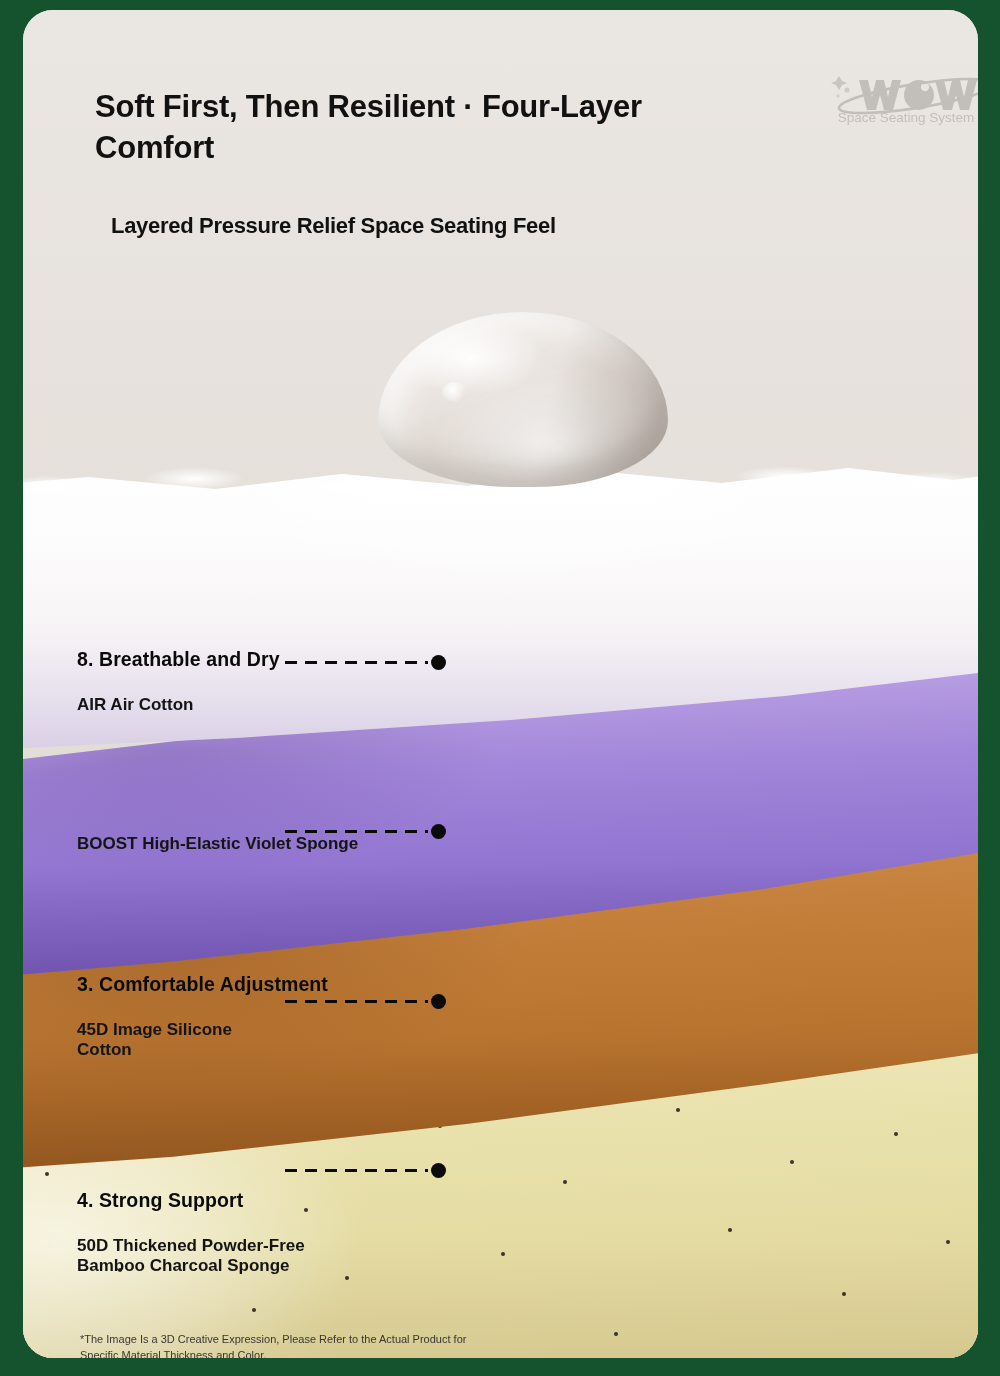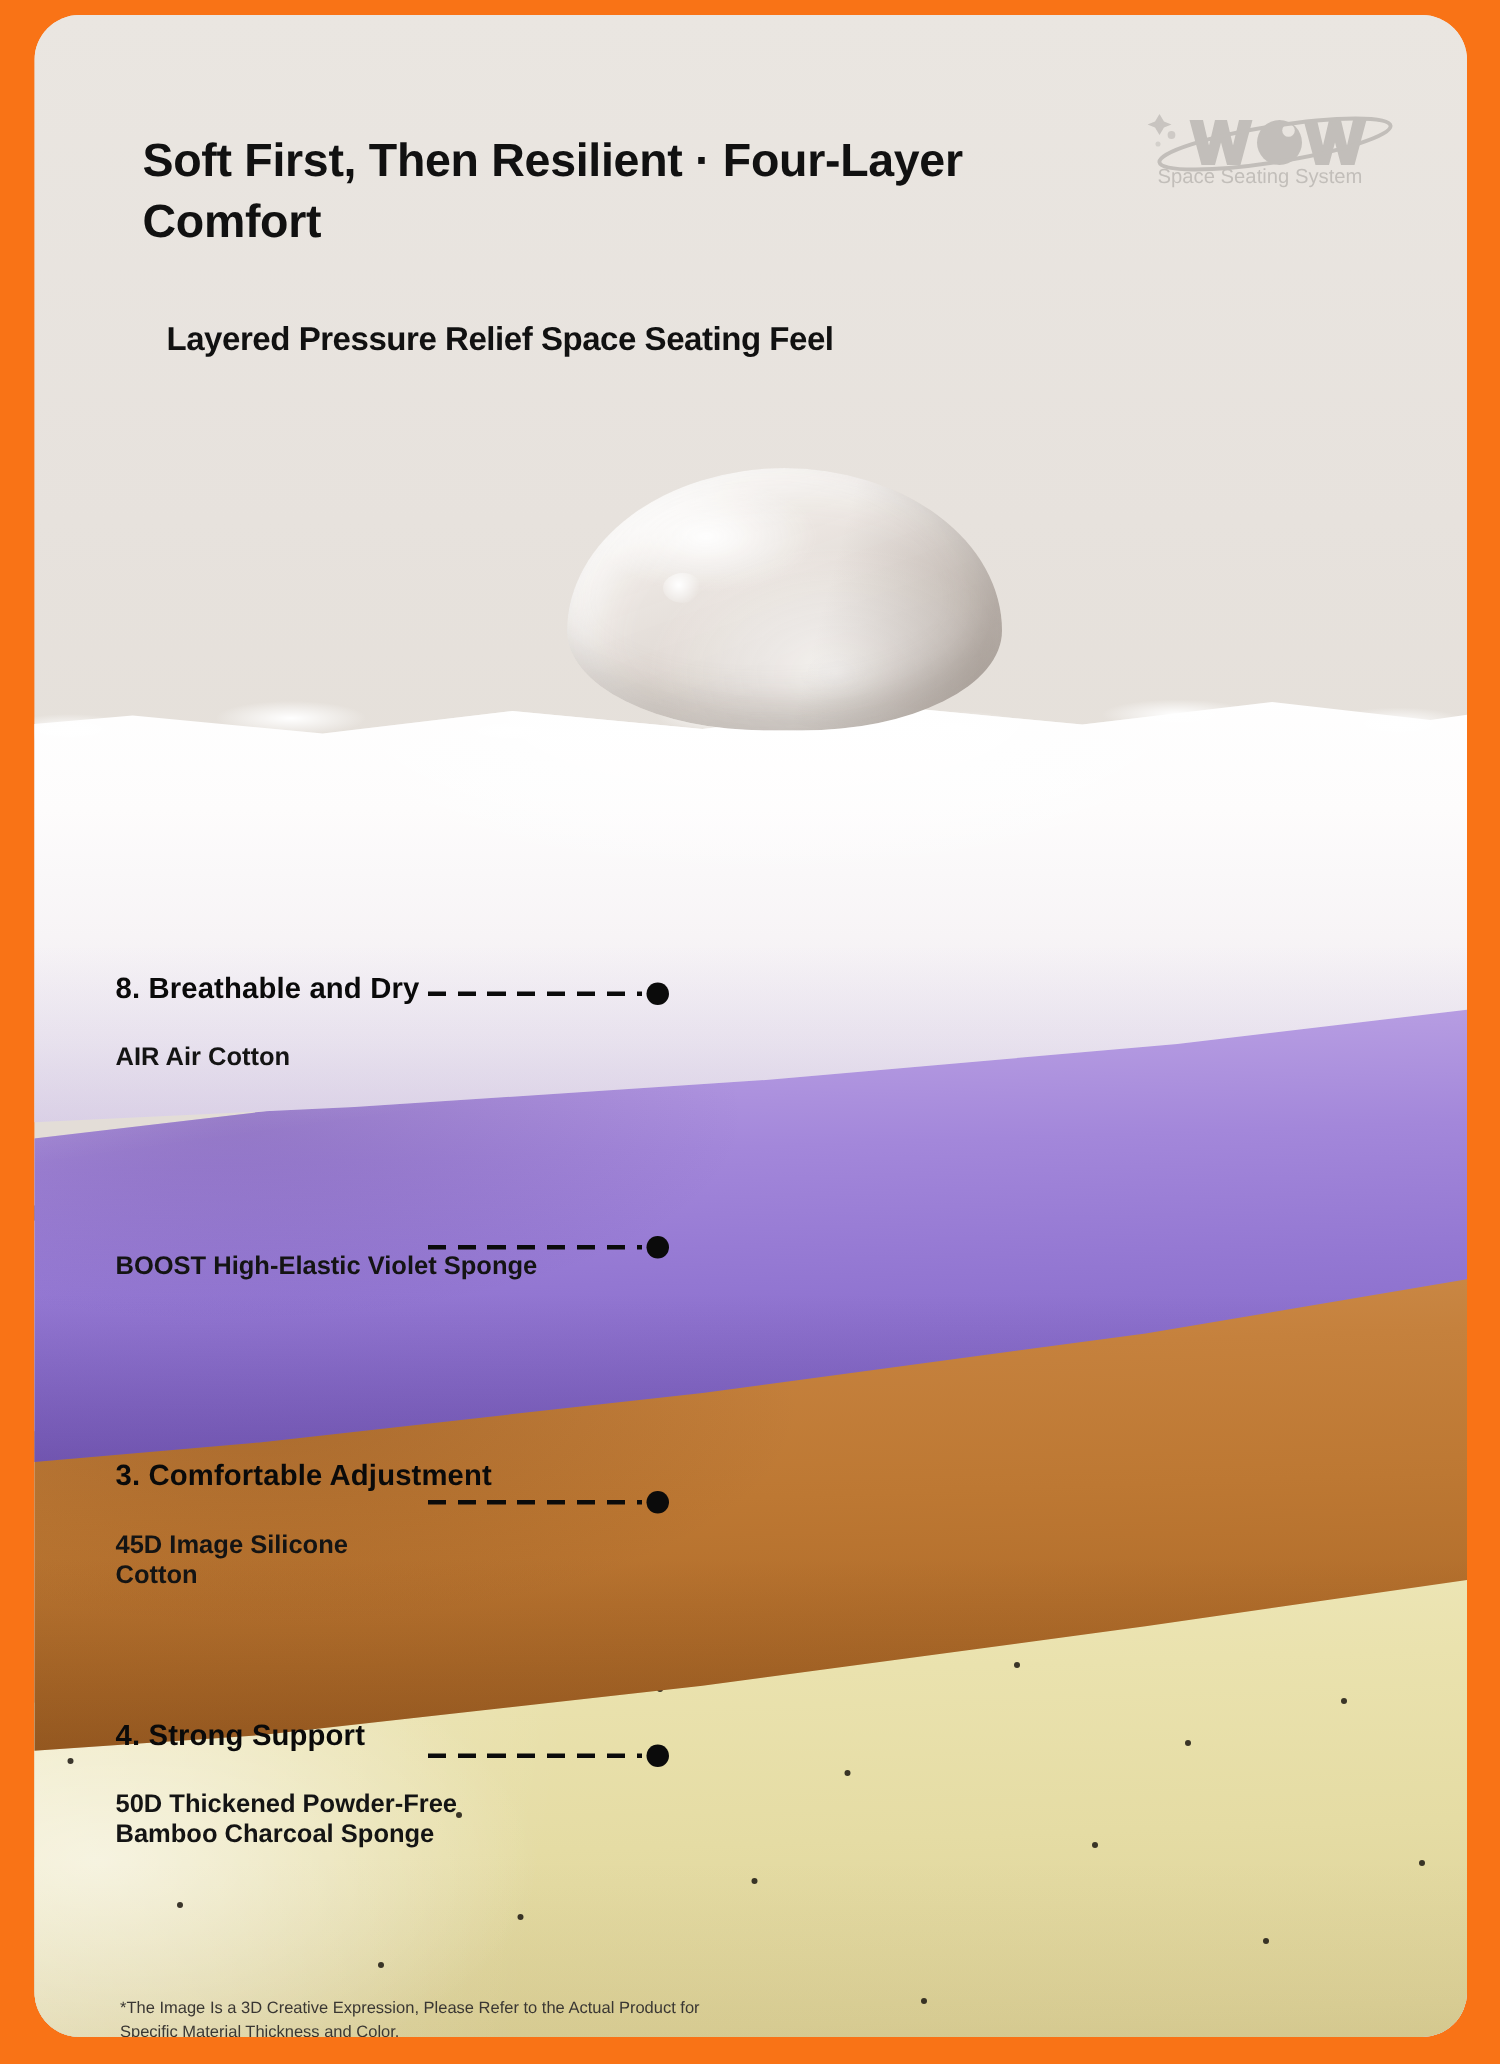--- a/index.html
+++ b/index.html
@@ -1,19 +1,19 @@
 <!DOCTYPE html>
 <html><head>
 <meta charset="utf-8">
 <style>
   html,body{margin:0;padding:0;background:#ffffff;}
   body{width:1000px;height:1376px;overflow:hidden;
        font-family:"Liberation Sans","DejaVu Sans",sans-serif;}
 
-  .page{position:relative;width:1000px;height:1376px;background:#f97316;}
+  .page{position:relative;width:1000px;height:1376px;background:#14532d;}
 
   
   .card{position:absolute;left:23px;top:10px;width:955px;height:1348px;
         border-radius:30px;overflow:hidden;
         background:linear-gradient(180deg,#e8e4df 0%,#e6e1db 18%,#e4dfd9 32%,#e3ded8 40%);}
 
   
   .backdrop{position:absolute;inset:0;
         background:linear-gradient(180deg,#eae6e1 0%,#e7e2dd 25%,#e5e0da 38%,#e3ddd7 46%);}
 
@@ -101,21 +101,21 @@
   .leader .dashes{height:3px;background:repeating-linear-gradient(90deg,#0b0b0b 0 12px,rgba(0,0,0,0) 12px 20px);}
   .leader .dot{width:15px;height:15px;border-radius:50%;background:#0b0b0b;margin-left:3px;}
 
   
   .h1{position:absolute;left:72px;top:76px;width:660px;
       font-size:31px;line-height:1.33;font-weight:bold;color:#111111;letter-spacing:-.2px;}
   .h2{position:absolute;left:88px;top:203px;width:800px;
       font-size:22px;font-weight:bold;color:#111111;letter-spacing:-.3px;white-space:nowrap;}
 
   
-  .logo{position:absolute;left:742px;top:60px;width:170px;height:90px;opacity:.42;text-decoration:underline;}
+  .logo{position:absolute;left:808px;top:60px;width:170px;height:90px;opacity:.42;text-decoration:underline;}
   .logo .caption{position:absolute;left:0;top:38px;width:150px;text-align:center;
       font-size:13.5px;line-height:1.45;color:#8d8a86;font-weight:500;}
 
   
   .footnote{position:absolute;left:57px;top:1322px;width:470px;
       font-size:11px;line-height:1.42;color:#3a3733;font-weight:500;white-space:pre-line;}
 </style>
 </head>
 <body>
 
@@ -209,21 +209,21 @@
     <div class="callout" style="top:963px">
       <div class="title">3. Comfortable Adjustment</div>
       <div class="sub">45D Image Silicone
 Cotton</div>
     </div>
     <div class="leader" style="left:262px;top:983px;width:162px">
       <div class="dashes" style="width:143px"></div>
       <div class="dot"></div>
     </div>
 
-    <div class="callout" style="top:1136px">
+    <div class="callout" style="top:1179px">
       <div class="title">4. Strong Support</div>
       <div class="sub">50D Thickened Powder-Free
 Bamboo Charcoal Sponge</div>
     </div>
     <div class="leader" style="left:262px;top:1152px;width:162px">
       <div class="dashes" style="width:143px"></div>
       <div class="dot"></div>
     </div>
 
     <div class="footnote">*The Image Is a 3D Creative Expression, Please Refer to the Actual Product for

